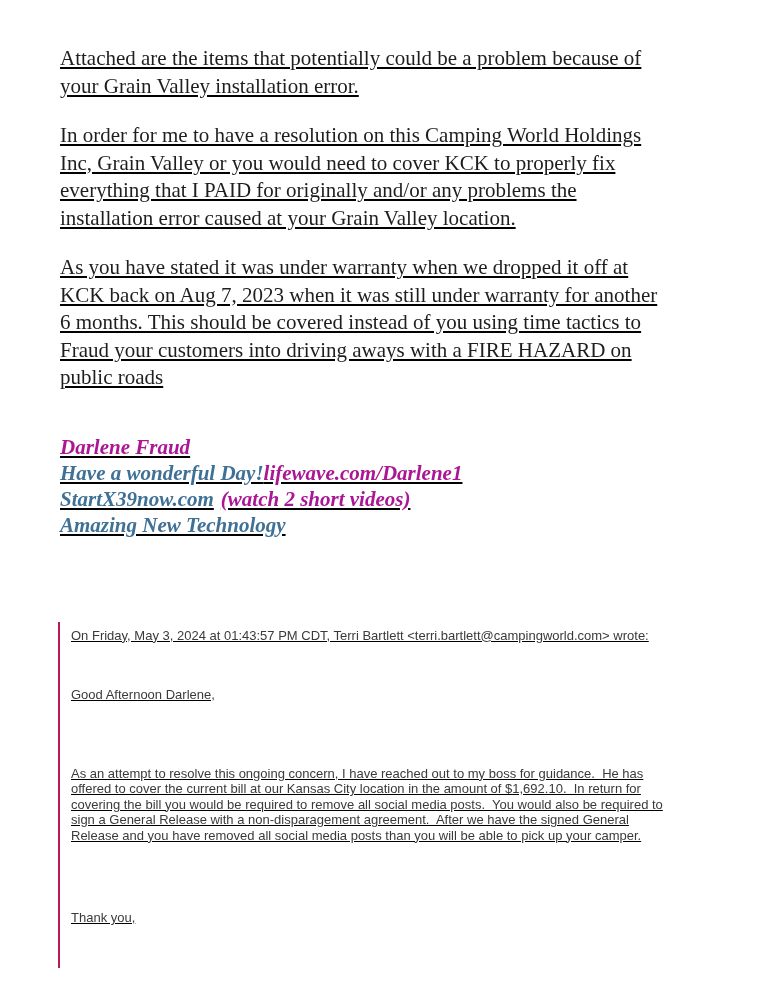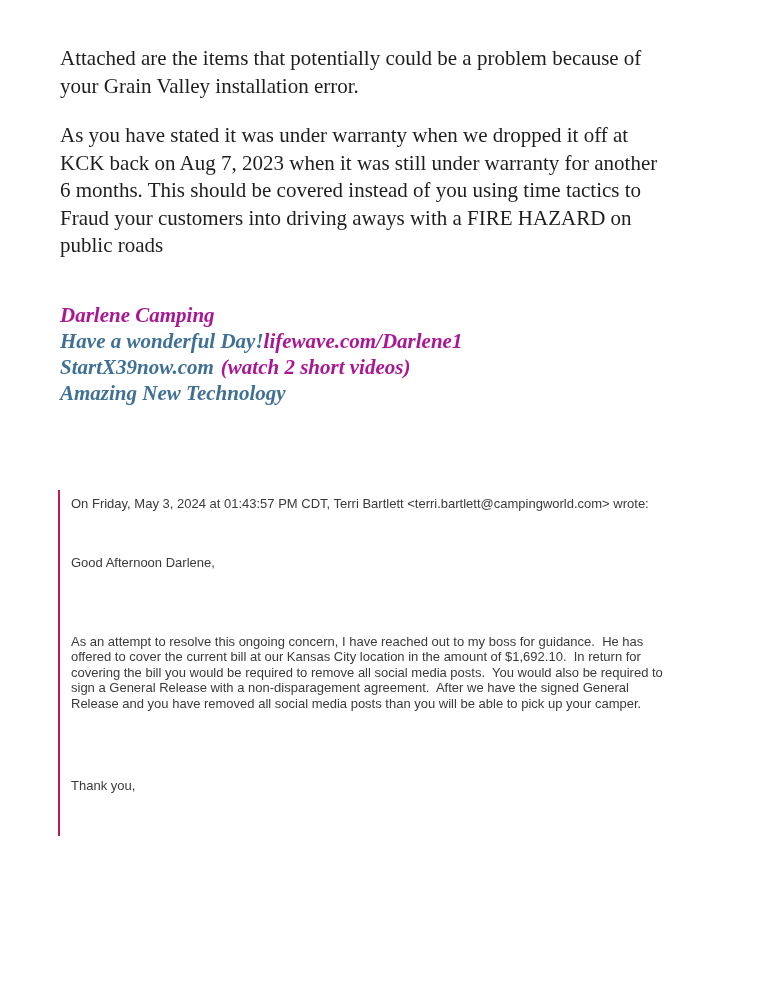--- a/index.html
+++ b/index.html
@@ -8,20 +8,21 @@
     background: #ffffff;
   }
   .page {
     position: relative;
     width: 773px;
     height: 1000px;
     background: #ffffff;
     overflow: hidden;
     box-sizing: border-box;
     padding: 45px 48px 0 60px;
+    text-decoration: underline;
   }
   .para {
     font-family: "Liberation Serif", serif;
     font-size: 21px;
     line-height: 27.5px;
     color: #1e1e1e;
     margin: 0 0 22px 0;
     white-space: pre-wrap;
   }
   .signature {
@@ -54,30 +55,34 @@
   .q-closing { margin: 0; }
 </style>
 </head>
 <body>
 
 <div class="page">
 
   <p class="para">Attached are the items that potentially could be a problem because of
 your Grain Valley installation error.</p>
 
+  <p class="para">In order for me to have a resolution on this Camping World Holdings
+Inc, Grain Valley or you would need to cover KCK to properly fix
+everything that I PAID for originally and/or any problems the
+installation error caused at your Grain Valley location.</p>
 
   <p class="para">As you have stated it was under warranty when we dropped it off at
 KCK back on Aug 7, 2023 when it was still under warranty for another
 6 months. This should be covered instead of you using time tactics to
 Fraud your customers into driving aways with a FIRE HAZARD on
 public roads</p>
 
   <div class="signature">
     <div class="sig-line">
-      <span class="magenta">Darlene Camping</span>
+      <span class="magenta">Darlene Fraud</span>
     </div>
     <div class="sig-line">
       <span class="blue">Have a wonderful Day!</span><span class="magenta gap sig-link">lifewave.com/Darlene1</span>
     </div>
     <div class="sig-line">
       <span class="blue sig-link">StartX39now.com</span><span class="magenta gap-sm">(watch 2 short videos)</span>
     </div>
     <div class="sig-line">
       <span class="blue">Amazing New Technology</span>
     </div>

